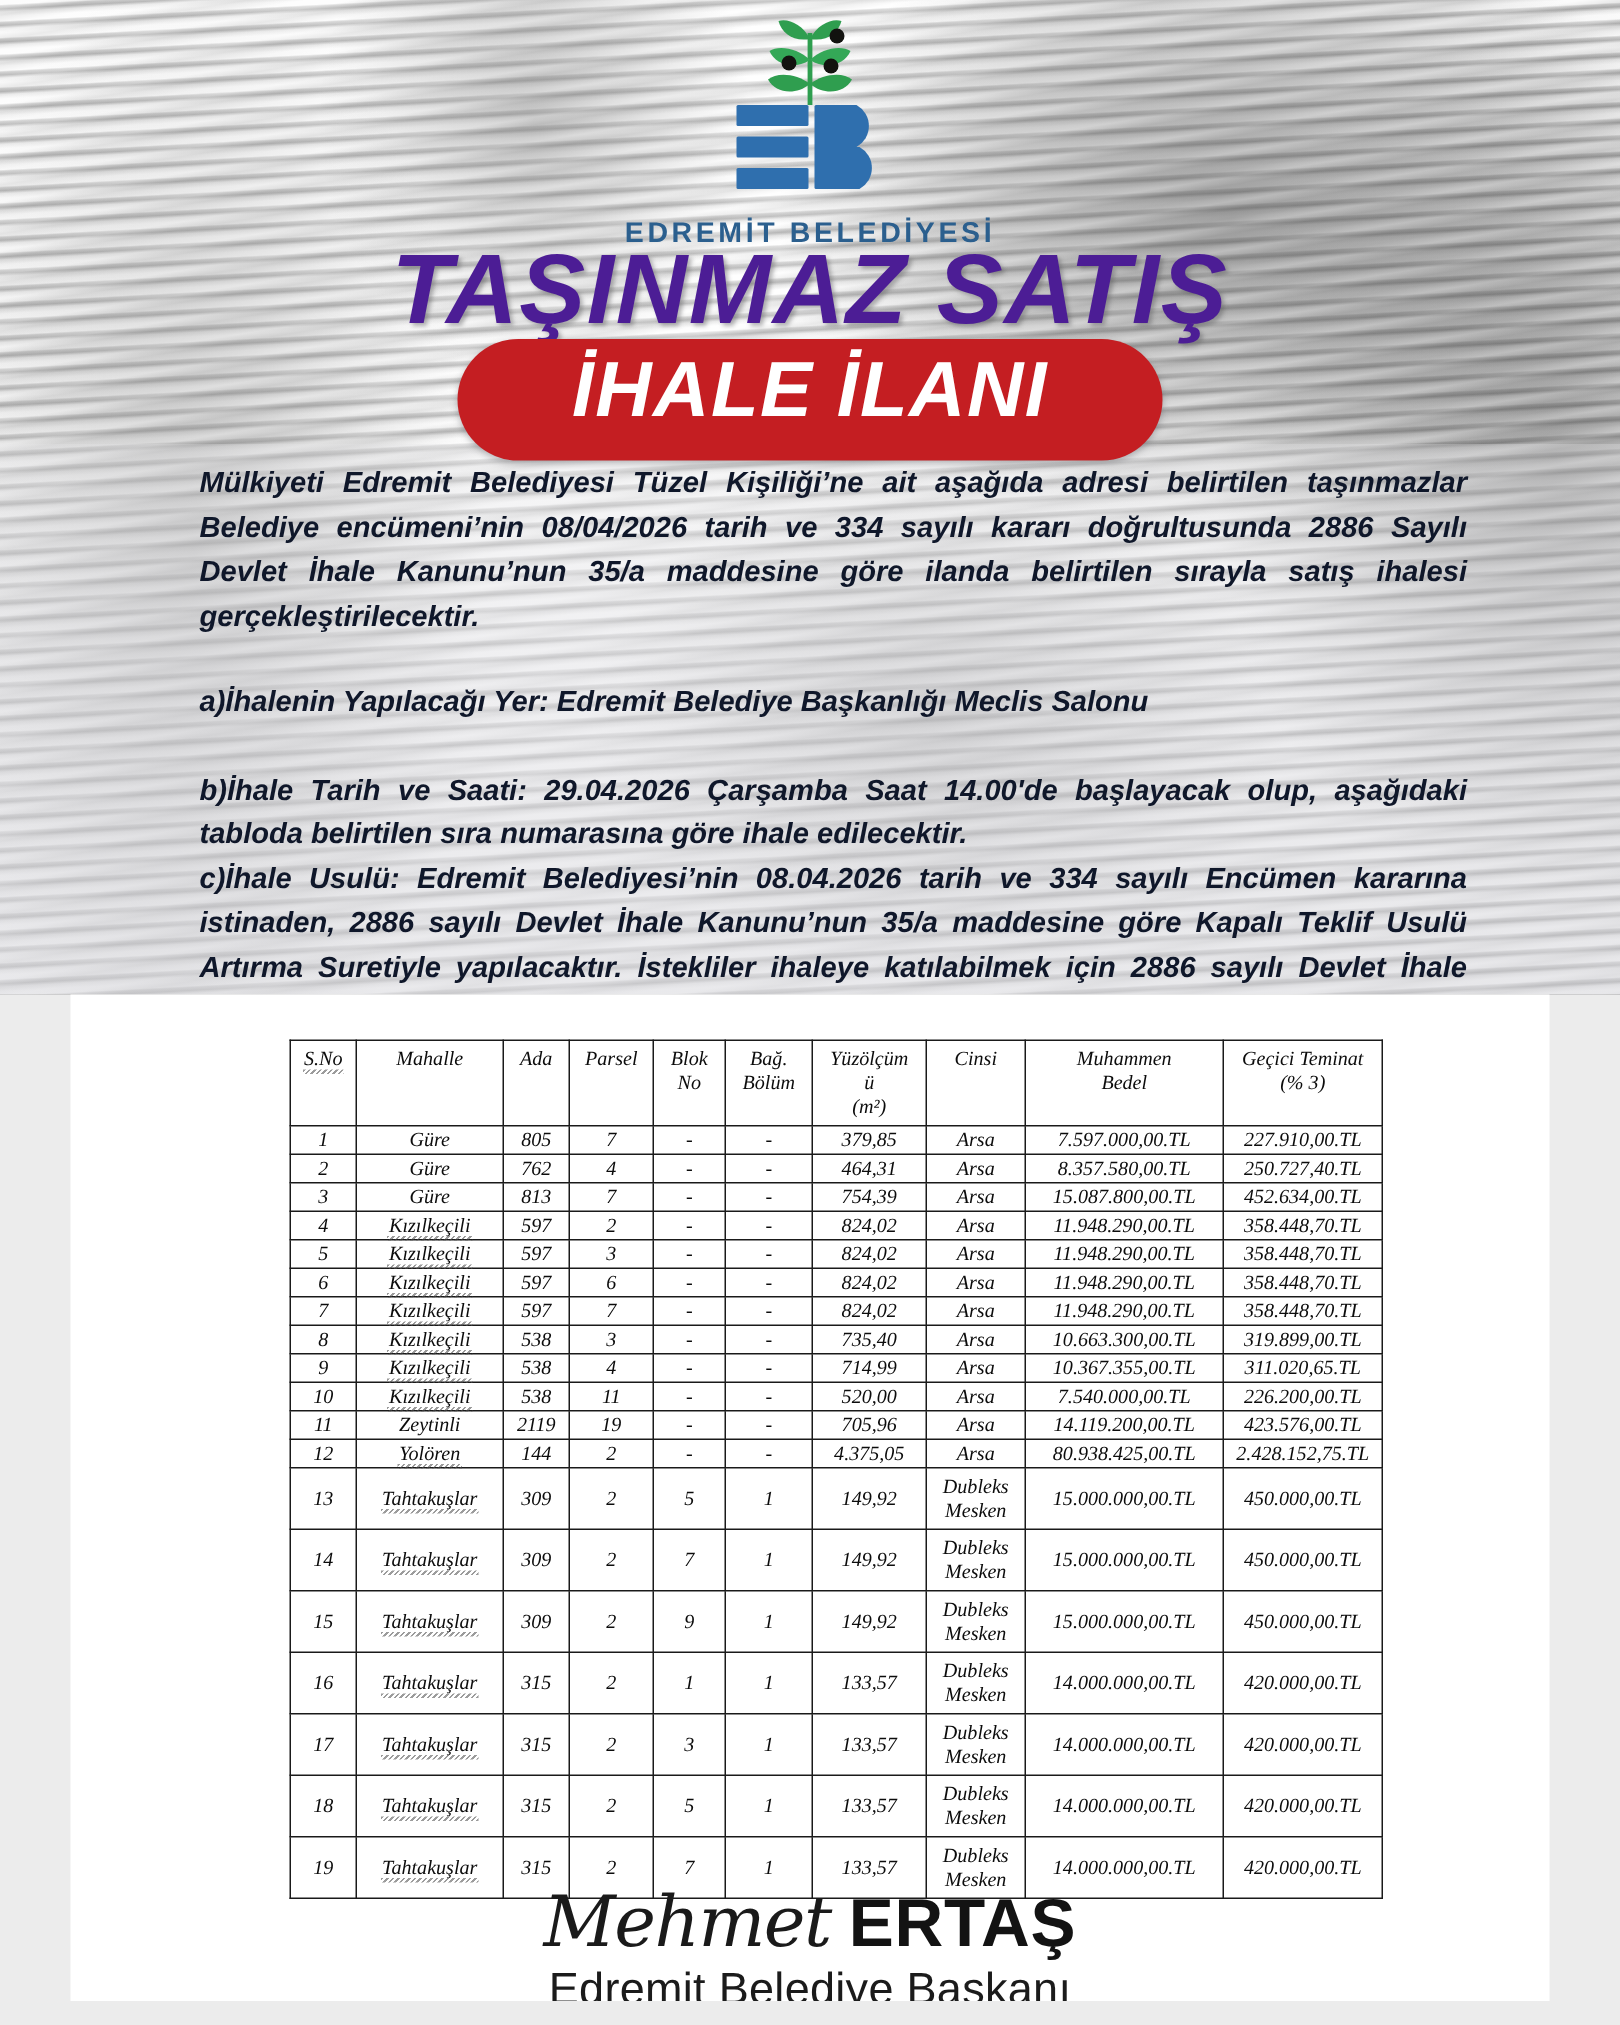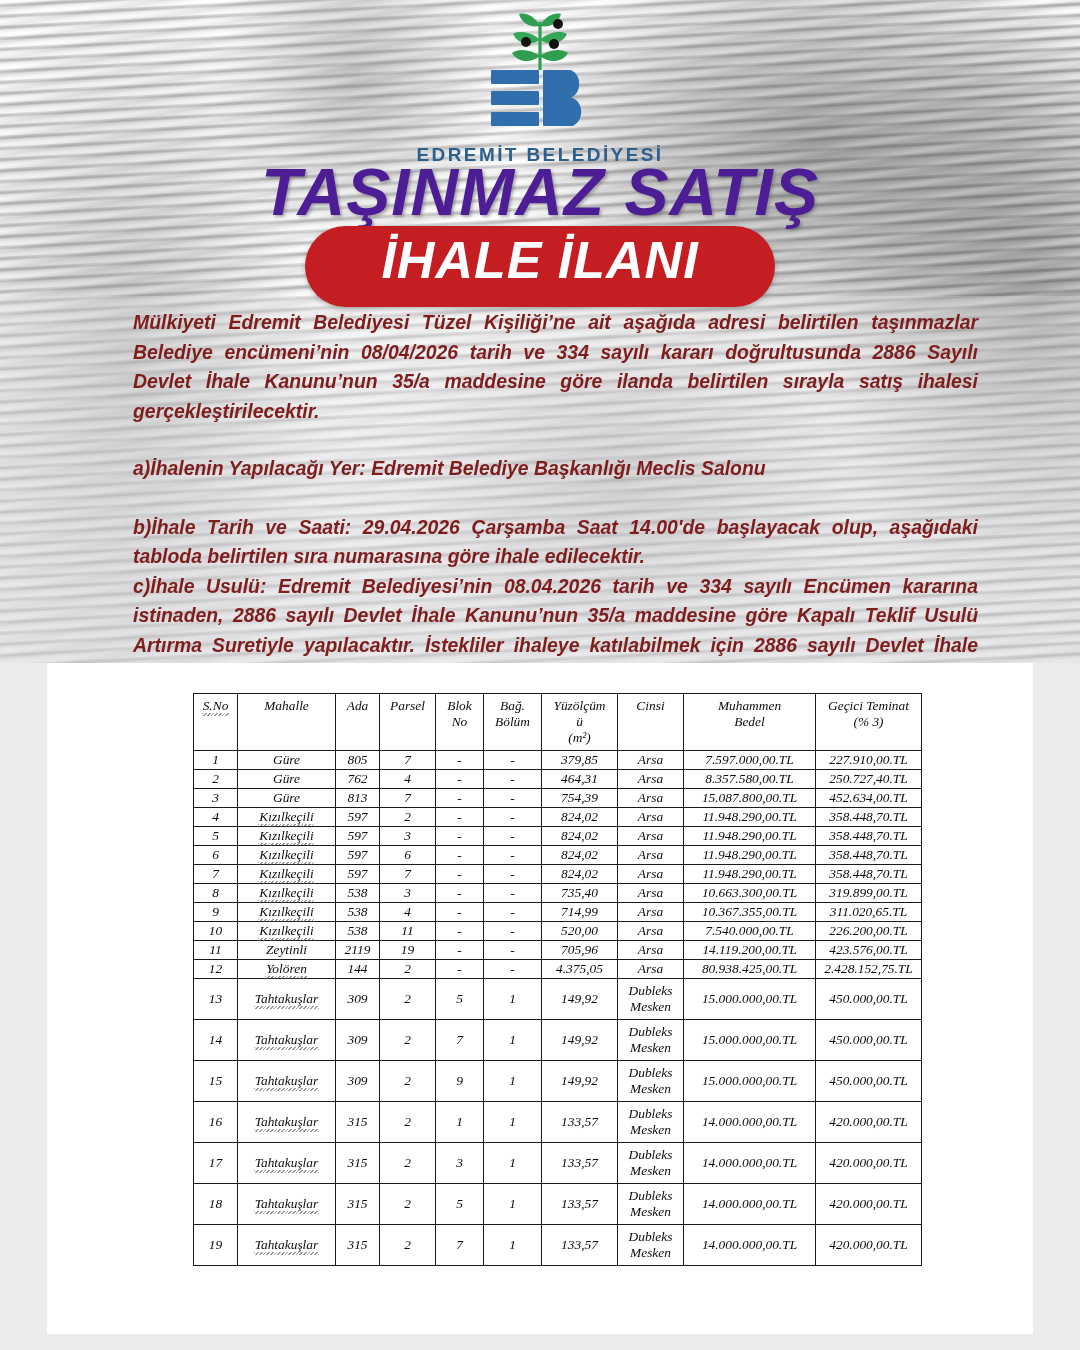--- a/index.html
+++ b/index.html
@@ -139,21 +139,21 @@
     box-shadow: 0 2px 5px rgba(70,70,74,0.35);
   }
 
   
   .body-text {
     position: absolute;
     left: 133px;
     width: 845px;
     top: 308px;
     z-index: 6;
-    color: #7f1d1d;
+    color: #0f172a;
     font-family: "Liberation Sans", sans-serif;
     font-style: italic;
     font-weight: bold;
     font-size: 19.4px;
     line-height: 29.5px;
   }
   .body-text p {
     text-align: justify;
     text-justify: inter-word;
   }
@@ -612,14 +612,20 @@
               <td>133,57</td>
               <td>Dubleks<br>Mesken</td>
               <td>14.000.000,00.TL</td>
               <td>420.000,00.TL</td>
             </tr>
           </tbody>
       </table>
     </div>
   </div>
 
+  <div class="signature">
+    <div class="sig-name">
+      <span class="sig-first">Mehmet</span><span class="sig-last">ERTAŞ</span>
+    </div>
+    <div class="sig-role">Edremit Belediye Başkanı</div>
+  </div>
 
 </div>
 
 </body></html>

